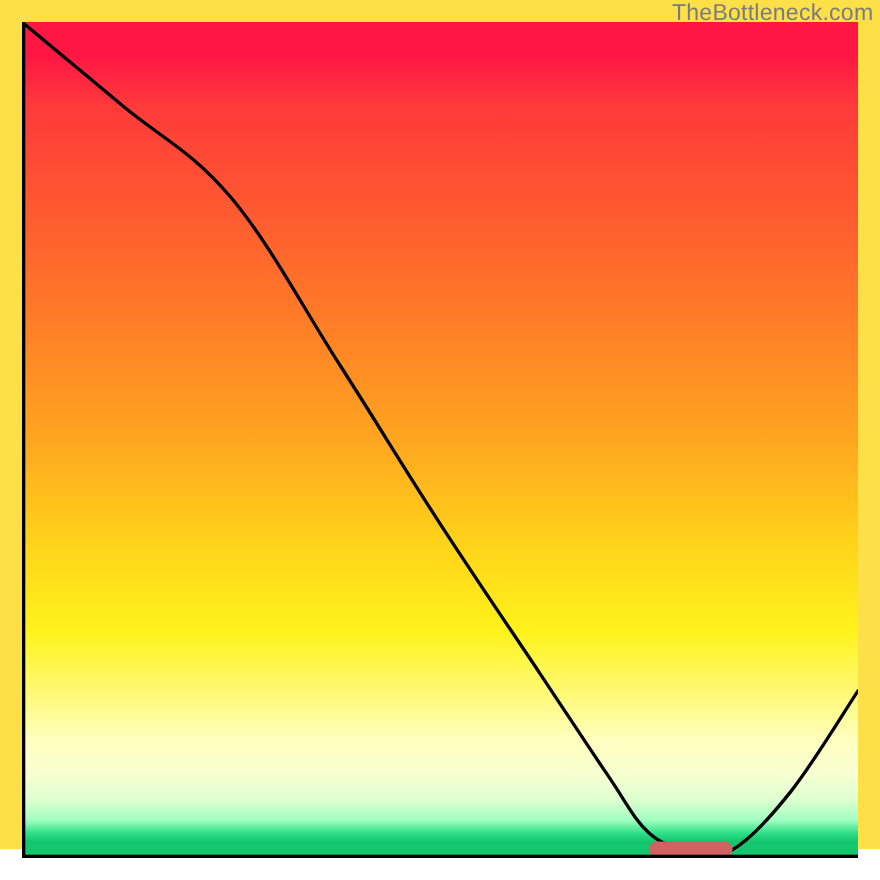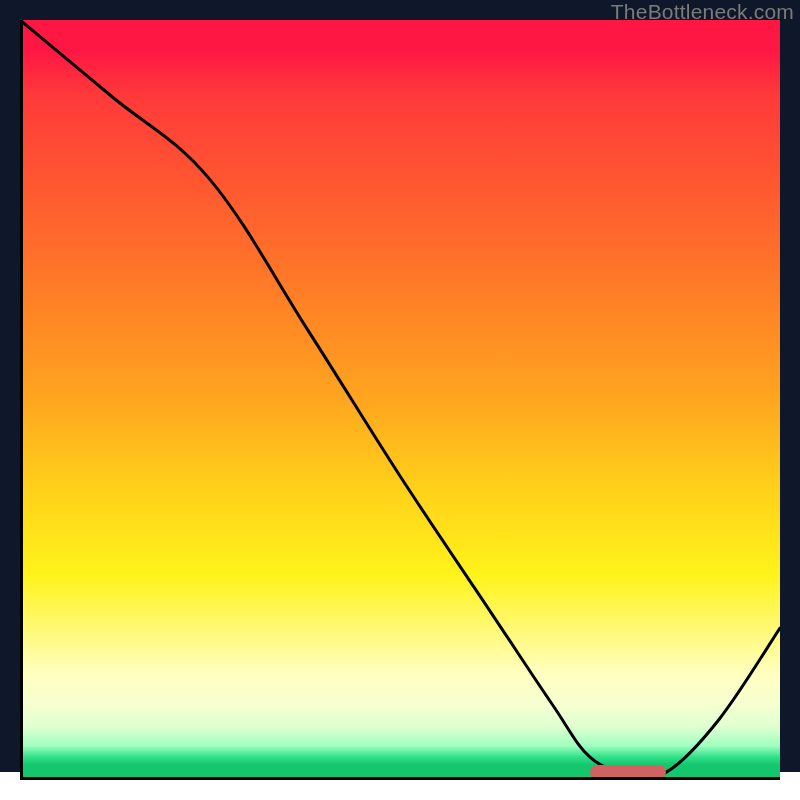--- a/index.html
+++ b/index.html
@@ -6,21 +6,21 @@
     margin: 0;
     padding: 0;
     width: 800px;
     height: 800px;
     overflow: hidden;
   }
   .container {
     position: relative;
     width: 800px;
     height: 772px;
-    background: #0f172a;
+    background: #fde047;
   }
   .plot-area {
     position: absolute;
     left: 20px;
     top: 20px;
     width: 760px;
     height: 760px;
     box-sizing: border-box;
     overflow: hidden;
   }

